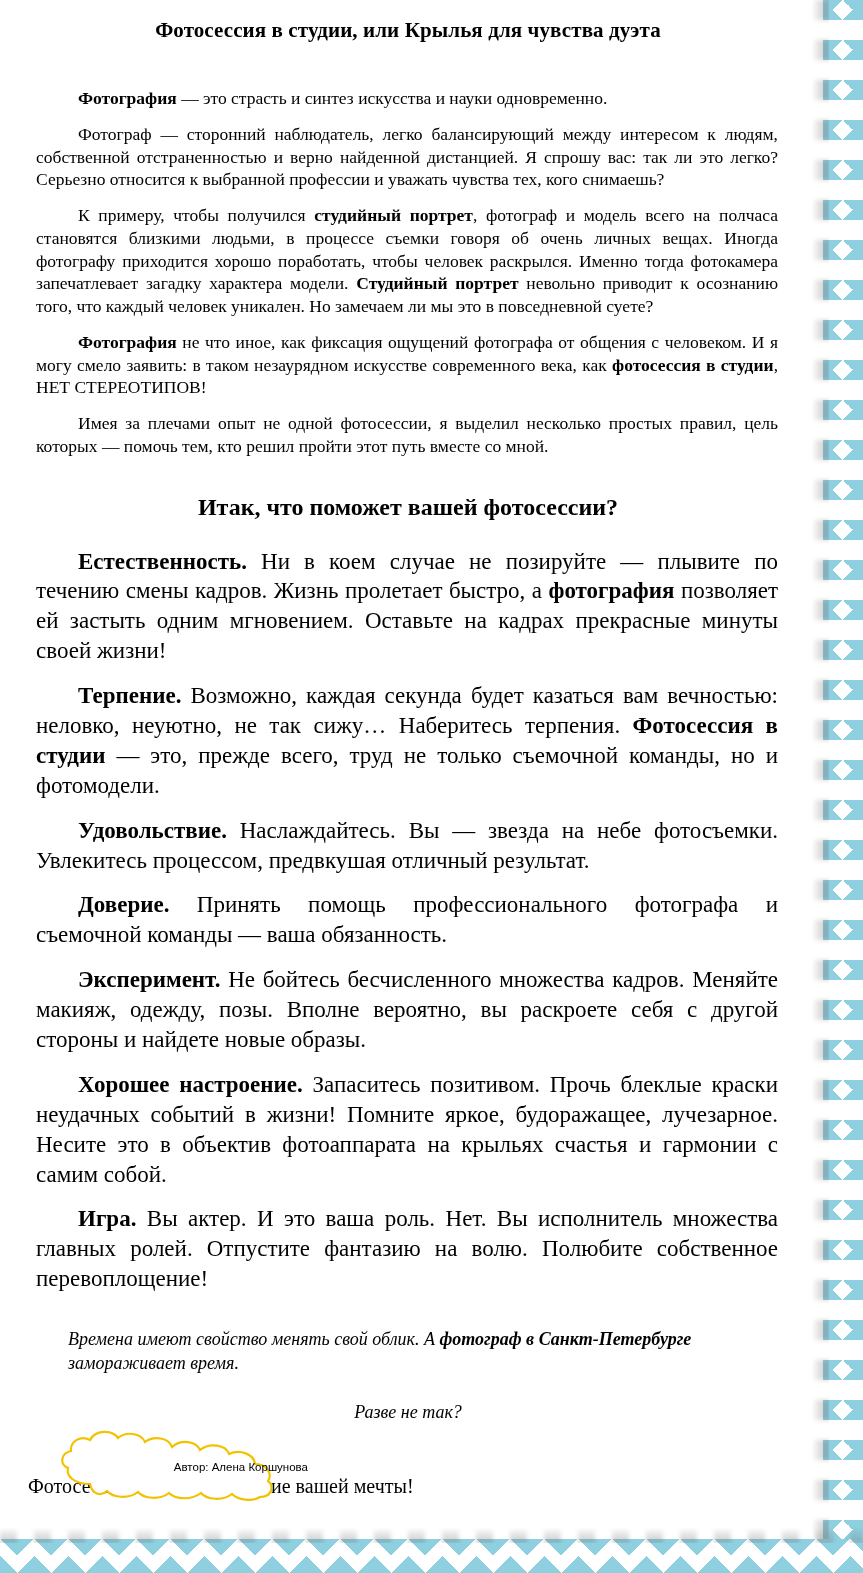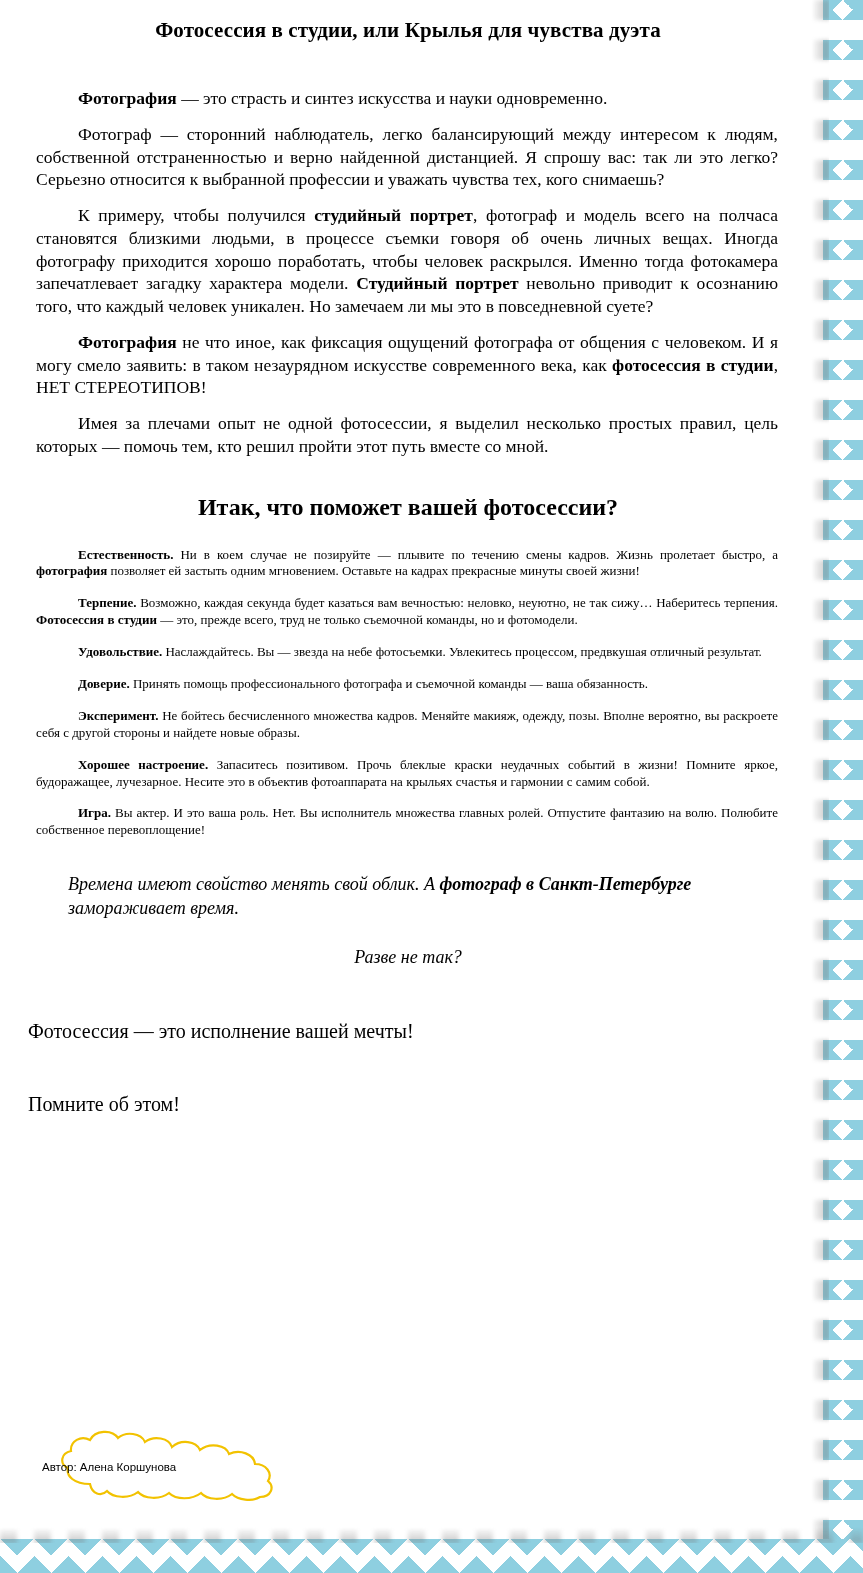--- a/index.html
+++ b/index.html
@@ -104,21 +104,21 @@
   p.first-par { margin-top: 44px; }
 
   h2.section-head {
     font-size: 24px;
     font-weight: bold;
     text-align: center;
     margin: 36px 0 26px 0;
   }
 
   p.rule-par {
-    font-size: 13px;
+    font-size: 23px;
     line-height: 1.30;
     text-align: justify;
     text-indent: 42px;
     margin: 0 0 15px 0;
     padding: 0 10px 0 8px;
   }
 
   p.closing-italic {
     font-size: 18px;
     font-style: italic;
@@ -148,21 +148,21 @@
     left: 42px;
     top: 1428px;
     width: 266px;
     height: 74px;
   }
   .author-cloud svg { display: block; }
   .author-cloud .author-text {
     position: absolute;
     left: 0; top: 33px;
     width: 266px;
-    text-align: left;
+    text-align: right;
     font-family: "Liberation Sans", sans-serif;
     font-size: 11.5px;
     color: #000000;
   }
 
   b { font-weight: bold; }
 </style>
 </head>
 <body>
 

